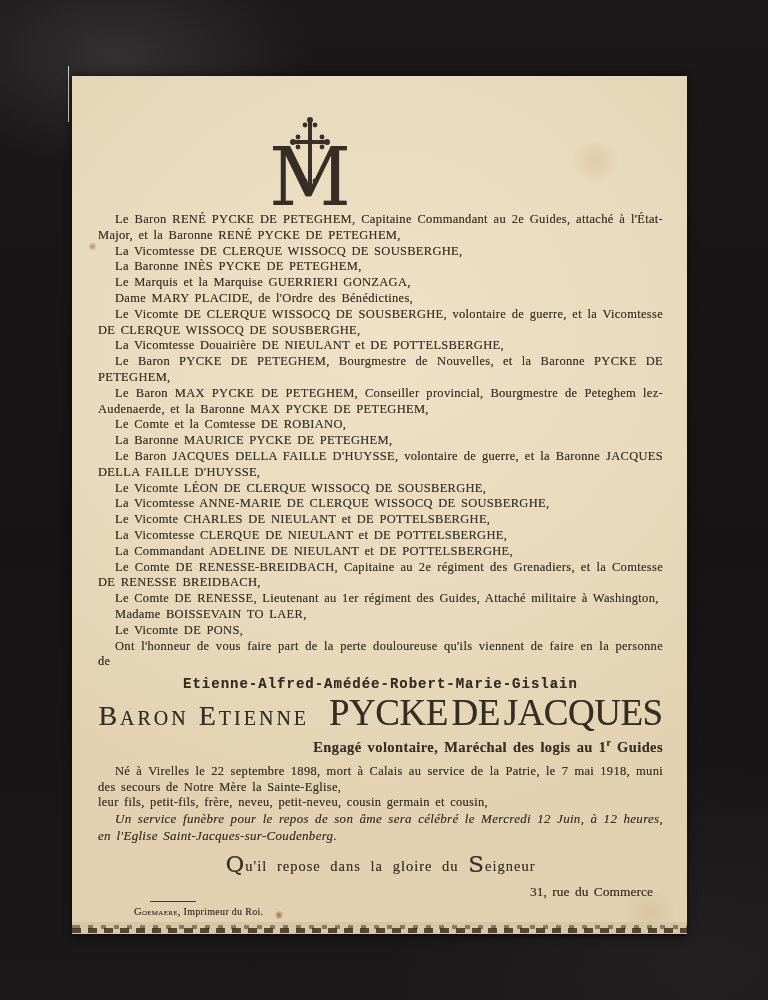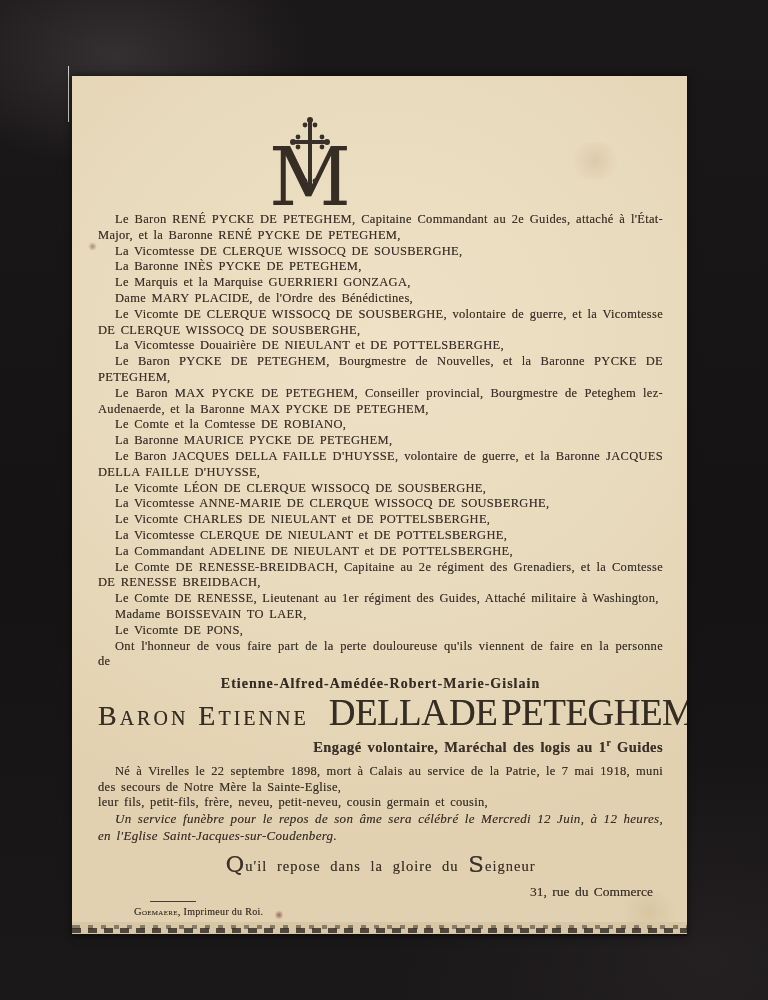--- a/index.html
+++ b/index.html
@@ -40,21 +40,21 @@
   }
   .mono-cross{position:absolute;left:212px;top:6px;transform:translateX(-50%);}
 
   
   .participants p{
     margin:0;font-size:12.5px;line-height:15.8px;
     text-align:justify;text-indent:17px;
     letter-spacing:.3px;word-spacing:2px;
   }
   
-  .forenames{margin-top:6px;text-align:center;font-weight:bold;font-size:14px;letter-spacing:1px;color:#352c24;}
+  .forenames{margin-top:6px;text-align:center;font-weight:bold;font-size:14px;letter-spacing:1px;color:#352c24;font-family:Liberation Mono, monospace;}
   .name-line{margin-top:2px;text-align:center;white-space:nowrap;color:#352c24;line-height:1.05;}
   .name-prefix{font-variant:small-caps;font-size:28px;letter-spacing:3px;margin-right:20px;}
   .name-main{font-size:37px;letter-spacing:-.5px;word-spacing:-5px;}
   .subtitle{margin-top:5px;text-align:right;font-weight:bold;font-size:14.5px;letter-spacing:.4px;word-spacing:2px;}
   .subtitle .sup{font-size:9.5px;vertical-align:super;}
 
   .closing p{margin:0;font-size:12.5px;line-height:15.8px;letter-spacing:.3px;word-spacing:2px;text-align:justify;}
   .birth{margin-top:8px !important;text-indent:17px;}
   .relations{text-indent:0;}
   .service{font-style:italic;text-indent:17px;font-size:13px !important;line-height:16.4px !important;}
@@ -127,21 +127,21 @@
         <p>Le Comte DE RENESSE-BREIDBACH, Capitaine au 2e régiment des Grenadiers, et la Comtesse DE RENESSE BREIDBACH,</p>
         <p>Le Comte DE RENESSE, Lieutenant au 1er régiment des Guides, Attaché militaire à Washington,</p>
         <p>Madame BOISSEVAIN TO LAER,</p>
         <p>Le Vicomte DE PONS,</p>
         <p>Ont l'honneur de vous faire part de la perte douloureuse qu'ils viennent de faire en la personne de</p>
     </div>
 
     <div class="forenames">Etienne-Alfred-Amédée-Robert-Marie-Gislain</div>
 
     <div class="name-line">
-      <span class="name-prefix">Baron Etienne</span><span class="name-main">DELLA DE PETEGHEM</span>
+      <span class="name-prefix">Baron Etienne</span><span class="name-main">PYCKE DE JACQUES</span>
     </div>
 
     <div class="subtitle">
       <span>Engagé volontaire, Maréchal des logis au 1</span><span class="sup">r</span><span> Guides</span>
     </div>
 
     <div class="closing">
       <p class="birth">Né à Virelles le 22 septembre 1898, mort à Calais au service de la Patrie, le 7 mai 1918, muni des secours de Notre Mère la Sainte-Eglise,</p>
       <p class="relations">leur fils, petit-fils, frère, neveu, petit-neveu, cousin germain et cousin,</p>
       <p class="service">Un service funèbre pour le repos de son âme sera célébré le Mercredi 12 Juin, à 12 heures, en l'Eglise Saint-Jacques-sur-Coudenberg.</p>

